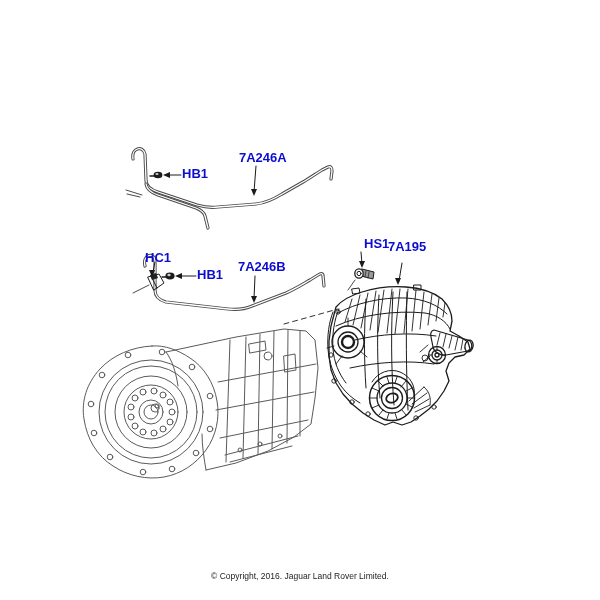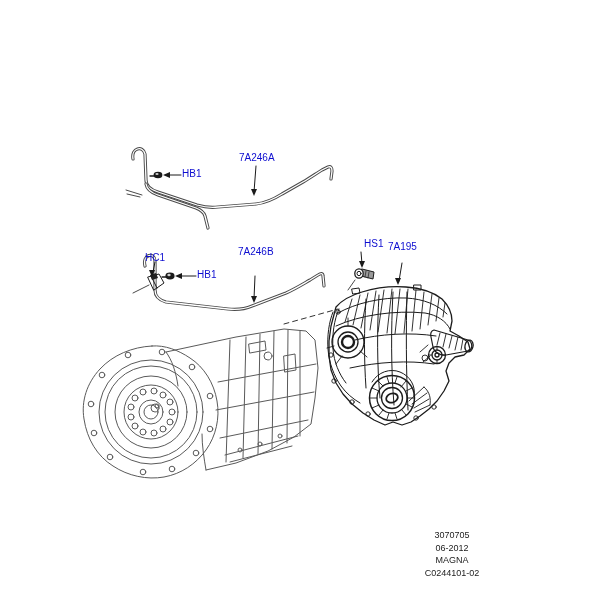--- a/index.html
+++ b/index.html
@@ -2,21 +2,21 @@
 <html><head>
 <meta charset="utf-8">
 <style>
   html,body{margin:0;padding:0;background:#fff;}
   #page{
     position:relative;width:600px;height:600px;background:#ffffff;
     font-family:"Liberation Sans", sans-serif;overflow:hidden;
   }
   #drawing{position:absolute;left:0;top:0;}
   .callout{
-    position:absolute;font-weight:normal;font-size:10px;line-height:12px;
+    position:absolute;font-weight:bold;font-size:13px;line-height:12px;
     color:#0d0dd0;letter-spacing:0px;cursor:pointer;white-space:nowrap;
   }
   .ref-block{
     position:absolute;left:399px;top:529px;width:106px;text-align:center;
     font-size:9px;line-height:12.5px;color:#222;
   }
   .copyright{
     position:absolute;left:0;top:571px;width:600px;text-align:center;
     font-size:8.5px;color:#222;
   }
@@ -240,27 +240,22 @@
   </svg>
 
   <div class="callout" style="left:182px;top:168px">HB1</div>
 
   <div class="callout" style="left:239px;top:152px">7A246A</div>
 
   <div class="callout" style="left:145px;top:252px">HC1</div>
 
   <div class="callout" style="left:197px;top:269px">HB1</div>
 
-  <div class="callout" style="left:238px;top:246px">7A246B</div>
+  <div class="callout" style="left:238px;top:261px">7A246B</div>
 
   <div class="callout" style="left:364px;top:238px">HS1</div>
 
   <div class="callout" style="left:388px;top:241px">7A195</div>
 
-  <div class="ref-block">
-    <div>3070705</div>
-    <div>06-2012</div>
-    <div>MAGNA</div>
-    <div>C0244101-02</div>
-  </div>
-
+
+  <div class="copyright">© Copyright, 2016. Jaguar Land Rover Limited.</div>
 
 </div>
 
 </body></html>

